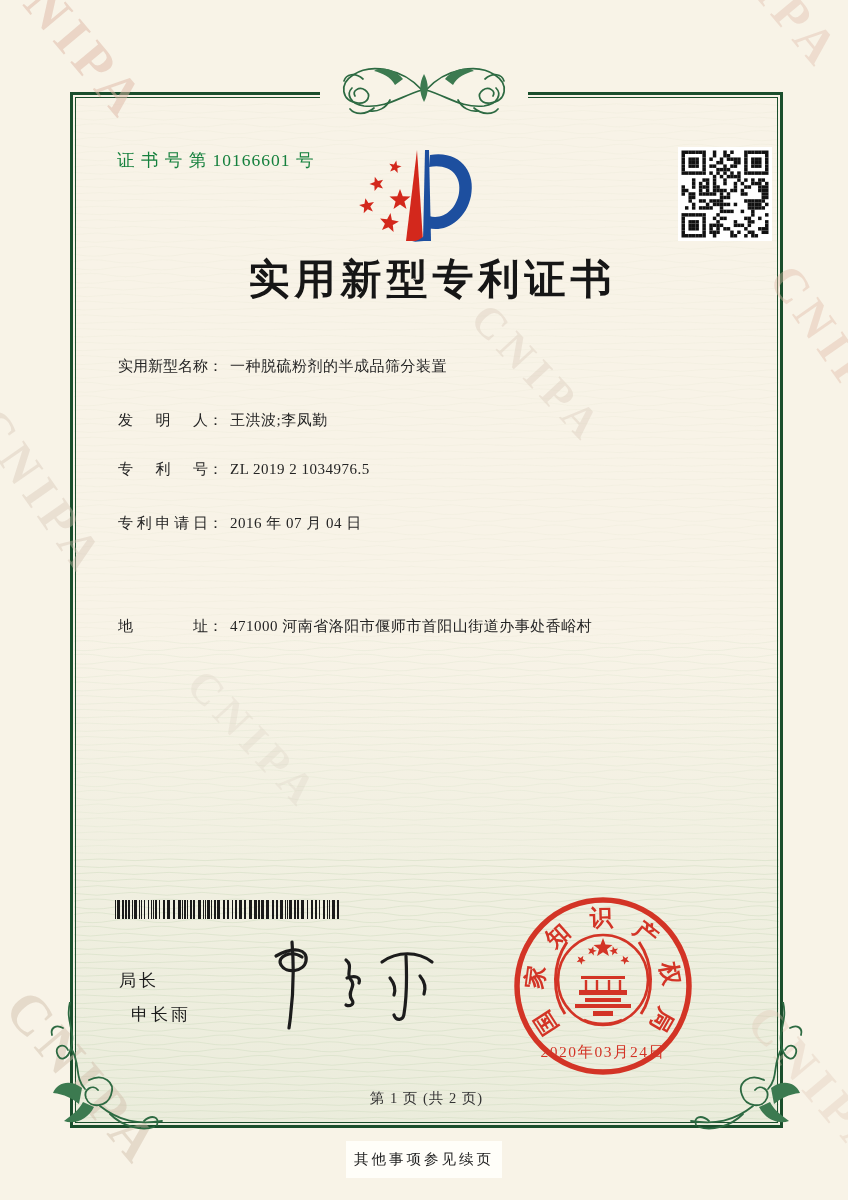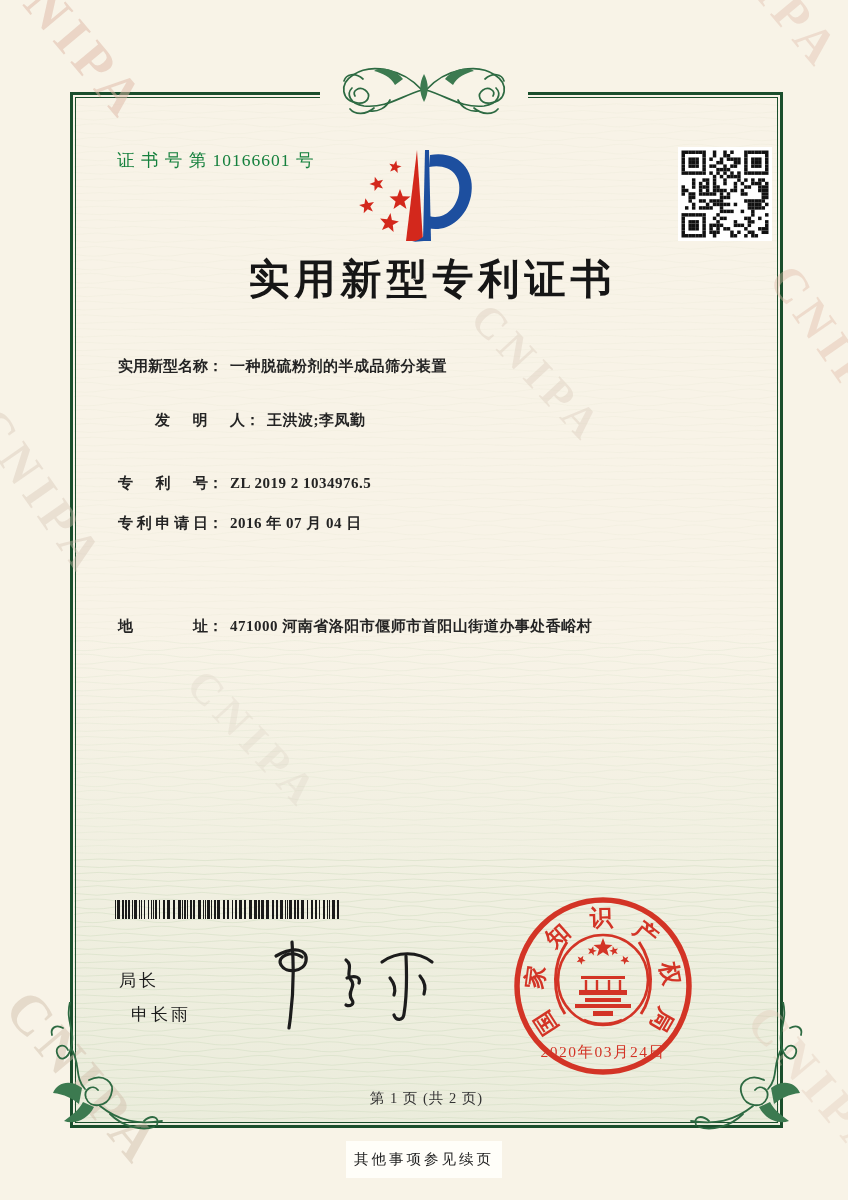--- a/index.html
+++ b/index.html
@@ -32,21 +32,21 @@
     font-size:17.5px; letter-spacing:1px; color:#15803d;
   }
   #title{
     position:absolute; left:70px; top:252px; width:713px; z-index:4;
     text-align:center; font-size:41px; font-weight:bold;
     letter-spacing:5px; color:#161616;padding-left:6px;
   }
   
   .frow{
     position:absolute; left:118px; width:640px; z-index:4;
-    font-size:15px; color:#242424; white-space:nowrap;font-weight:bold;
+    font-size:15px; color:#242424; white-space:nowrap;
   }
   .flabel{
     display:inline-block; width:90px; vertical-align:bottom;
     text-align:justify; text-align-last:justify;
   }
   .fvalue{ margin-left:7px; letter-spacing:0.5px; }
   .fcol2{ position:absolute; left:259px; top:0; }
   
   #body-text{
     position:absolute; left:118px; top:698px; width:616px; z-index:4;
@@ -607,24 +607,24 @@
         <rect x="69.6" y="83.52" width="3.48" height="3.48"></rect>
         <rect x="73.08" y="83.52" width="3.48" height="3.48"></rect>
       </g>
   </svg>
 
   <div id="title">实用新型专利证书</div>
 
   <div class="frow" style="top:357px;">
     <span class="flabel">实用新型名称</span><span class="fcolon">：</span><span class="fvalue">一种脱硫粉剂的半成品筛分装置</span>
   </div>
-  <div class="frow" style="top:411px;margin-left:37px;">
+  <div class="frow" style="top:411px;">
     <span class="flabel">发明人</span><span class="fcolon">：</span><span class="fvalue">王洪波;李凤勤</span>
   </div>
-  <div class="frow" style="top:474px;">
+  <div class="frow" style="top:460px;">
     <span class="flabel">专利号</span><span class="fcolon">：</span><span class="fvalue">ZL 2019 2 1034976.5</span>
   </div>
   <div class="frow" style="top:514px;">
     <span class="flabel">专利申请日</span><span class="fcolon">：</span><span class="fvalue">2016 年 07 月 04 日</span>
   </div>
   <div class="frow" style="top:617px;">
     <span class="flabel">地址</span><span class="fcolon">：</span><span class="fvalue">471000 河南省洛阳市偃师市首阳山街道办事处香峪村</span>
   </div>
 
   <div id="body-text">

